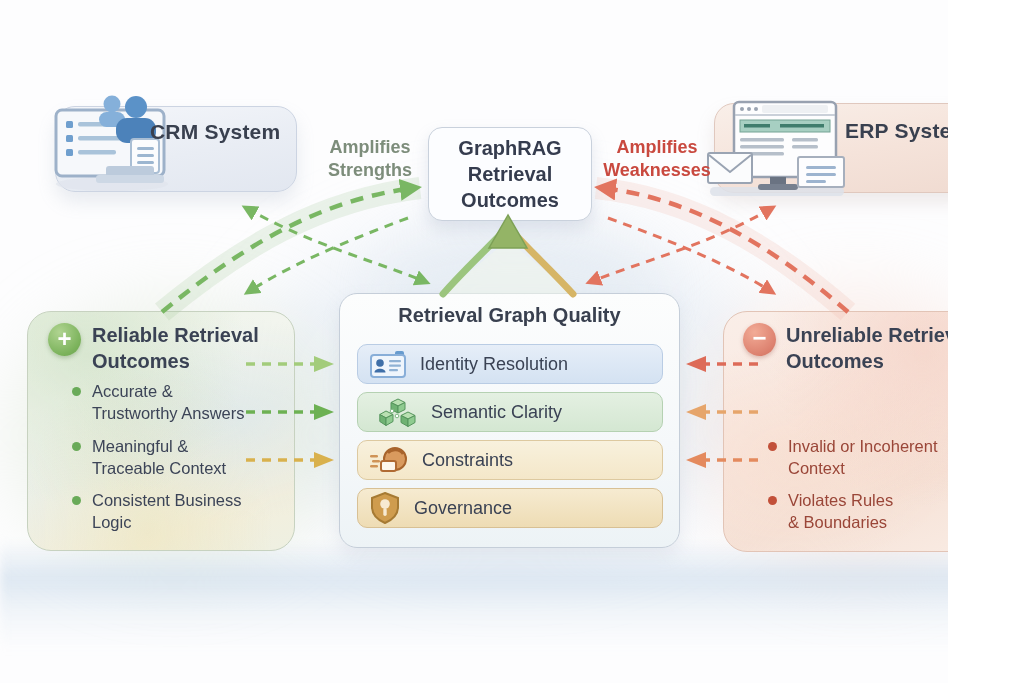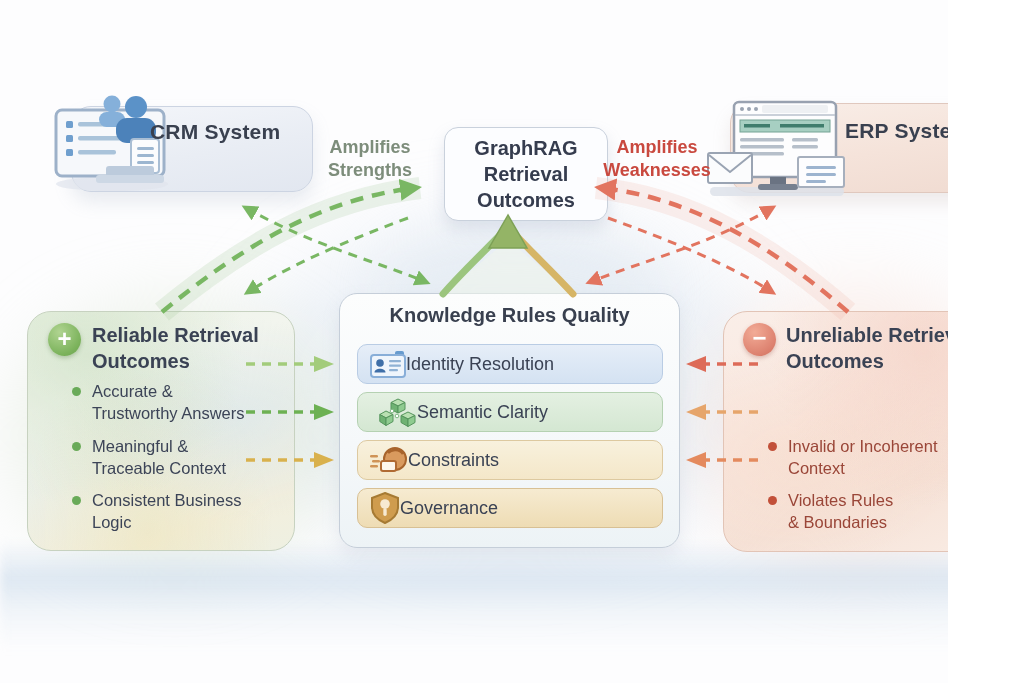--- a/index.html
+++ b/index.html
@@ -8,21 +8,21 @@
   .wash{position:absolute;pointer-events:none;}
   .wash-bottom{left:0;top:540px;width:1024px;height:110px;filter:blur(5px);
     background:linear-gradient(180deg,rgba(255,255,255,0) 0%,rgba(196,214,232,0.55) 35%,rgba(222,233,242,0.30) 70%,rgba(255,255,255,0) 100%);}
   .wash-center{left:250px;top:220px;width:520px;height:330px;border-radius:50%;filter:blur(40px);background:rgba(213,226,238,0.40);}
   .wash-left{left:10px;top:300px;width:330px;height:270px;border-radius:50%;filter:blur(35px);background:rgba(214,228,205,0.40);}
   .wash-right{left:700px;top:290px;width:320px;height:280px;border-radius:50%;filter:blur(35px);background:rgba(248,222,211,0.45);}
   .wash-top{left:380px;top:230px;width:280px;height:120px;border-radius:50%;filter:blur(25px);background:rgba(222,231,240,0.45);}
 
   .arrows{position:absolute;left:0;top:0;z-index:5;pointer-events:none;}
 
-  .node{position:absolute;z-index:3;margin-left:16px;}
+  .node{position:absolute;z-index:3;}
   .crm-box{left:55px;top:106px;width:240px;height:84px;border-radius:20px;
     background:linear-gradient(170deg,#f4f6fa 0%,#e9edf4 55%,#e2e7f0 100%);
     border:1.5px solid #ccd4e2;box-shadow:0 10px 18px rgba(140,155,180,0.18);}
   .erp-box{left:714px;top:103px;width:262px;height:88px;border-radius:20px;
     background:linear-gradient(170deg,#f9efe9 0%,#f5e3da 55%,#f0dbd1 100%);
     border:1.5px solid #e0c8be;box-shadow:0 10px 18px rgba(170,150,145,0.18);}
   .node-label{position:absolute;font-size:21px;font-weight:600;letter-spacing:0.2px;color:#39404f;z-index:4;}
   .crm-label{left:150px;top:120px;width:140px;}
   .erp-label{left:845px;top:119px;width:130px;}
   .node-icon{position:absolute;z-index:4;}
@@ -35,21 +35,21 @@
   .graphrag-box .txt{font-size:20px;line-height:1.3;font-weight:700;color:#353c4e;width:120px;}
 
   .edge-label{position:absolute;z-index:6;text-align:center;font-size:18px;font-weight:600;line-height:1.25;}
   .strengths-label{left:322px;top:136px;width:96px;color:#7d8d7b;}
   .weaknesses-label{left:597px;top:136px;width:120px;color:#c9493f;}
 
   .kgq-panel{position:absolute;left:339px;top:293px;width:339px;height:253px;z-index:3;border-radius:18px;
     background:linear-gradient(180deg,#fcfdfd 0%,#f5f8fa 60%,#edf3f6 100%);
     border:1.5px solid #c5ced9;box-shadow:0 8px 18px rgba(140,155,180,0.15);}
   .kgq-title{position:absolute;left:0;top:10px;width:100%;text-align:center;font-size:20px;font-weight:600;color:#39404f;}
-  .kgq-row{position:absolute;left:17px;width:306px;height:40px;border-radius:10px;display:flex;align-items:center;padding-left:12px;box-sizing:border-box;}
+  .kgq-row{position:absolute;left:17px;width:306px;height:40px;border-radius:10px;display:flex;align-items:center;gap:14px;padding-left:12px;box-sizing:border-box;}
   .row-identity{top:50px;background:linear-gradient(180deg,#e6eef8,#d4e2f2);border:1px solid #b9cce4;}
   .row-semantic{top:98px;background:linear-gradient(180deg,#e4f0e2,#d4e7d2);border:1px solid #b5d1b2;padding-left:21px;}
   .row-constraints{top:146px;background:linear-gradient(180deg,#f8f1dd,#f4e7c9);border:1px solid #ddc9a0;}
   .row-governance{top:194px;background:linear-gradient(180deg,#f6ebd1,#eedcb4);border:1px solid #d8c094;}
   .kgq-row .lbl{font-size:18px;font-weight:500;color:#3a4254;}
 
   .side-panel{position:absolute;z-index:3;border-radius:24px;}
   .panel-left{left:27px;top:311px;width:266px;height:238px;border:1.5px solid #c7d2c0;
     background:linear-gradient(160deg,#eef4e8 0%,#f2f5ee 30%,#ecf0e8 55%,#f3efdd 82%,#eef0e2 100%);}
   .panel-left::before{content:"";position:absolute;inset:0;border-radius:22px;
@@ -144,21 +144,21 @@
   <div class="node-label erp-label">ERP System</div>
 
   <div class="node graphrag-box">
     <div class="txt">GraphRAG Retrieval Outcomes</div>
   </div>
 
   <div class="edge-label strengths-label">Amplifies Strengths</div>
   <div class="edge-label weaknesses-label">Amplifies Weaknesses</div>
 
   <div class="kgq-panel">
-    <div class="kgq-title">Knowledge Rules Quality</div>
+    <div class="kgq-title">Retrieval Graph Quality</div>
 
     <div class="kgq-row row-identity">
       <svg width="36" height="27" viewBox="0 0 36 27">
         <rect x="25" y="0" width="9" height="7" rx="2" fill="#679bce"></rect>
         <rect x="1" y="4" width="34" height="22" rx="3" fill="#eff5fc" stroke="#88aed8" stroke-width="2"></rect>
         <circle cx="10" cy="12" r="3.8" fill="#3f6fa8"></circle>
         <path d="M4.5,21.5 C4.5,16.5 15.5,16.5 15.5,21.5 Z" fill="#3f6fa8"></path>
         <rect x="19" y="9" width="12" height="2.3" rx="1" fill="#8fb1d4"></rect>
         <rect x="19" y="13.5" width="12" height="2.3" rx="1" fill="#8fb1d4"></rect>
         <rect x="19" y="18" width="9" height="2.3" rx="1" fill="#8fb1d4"></rect>

